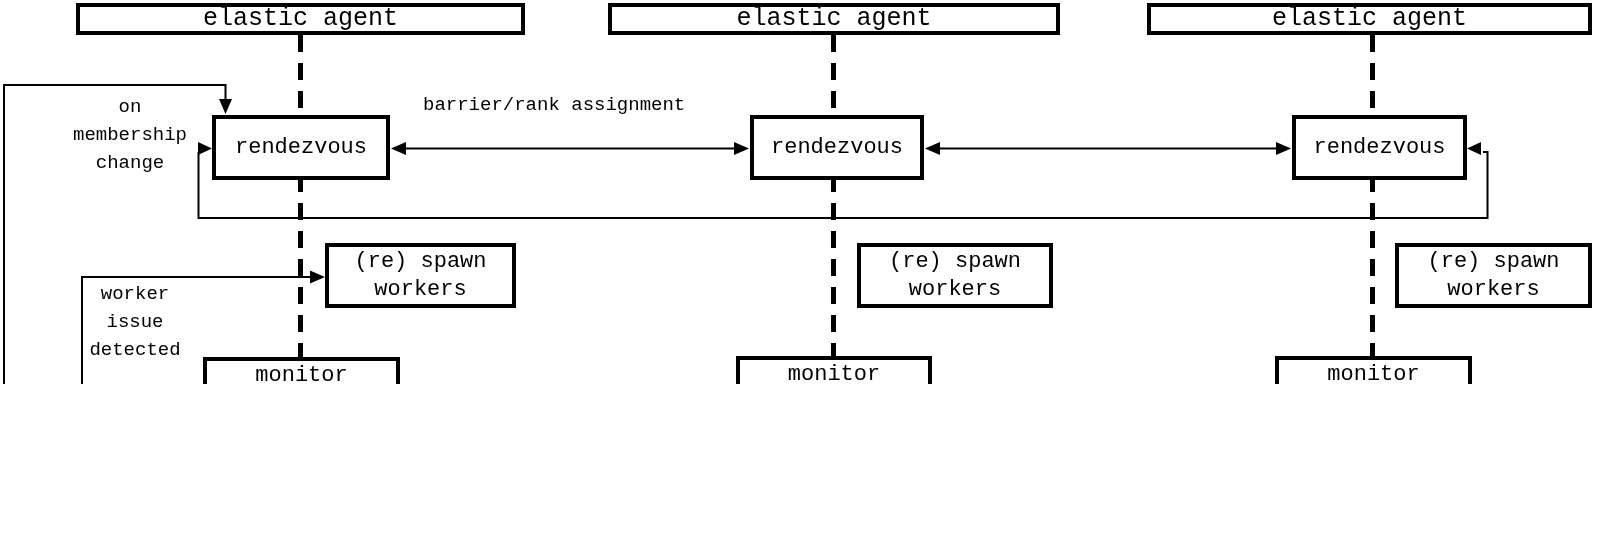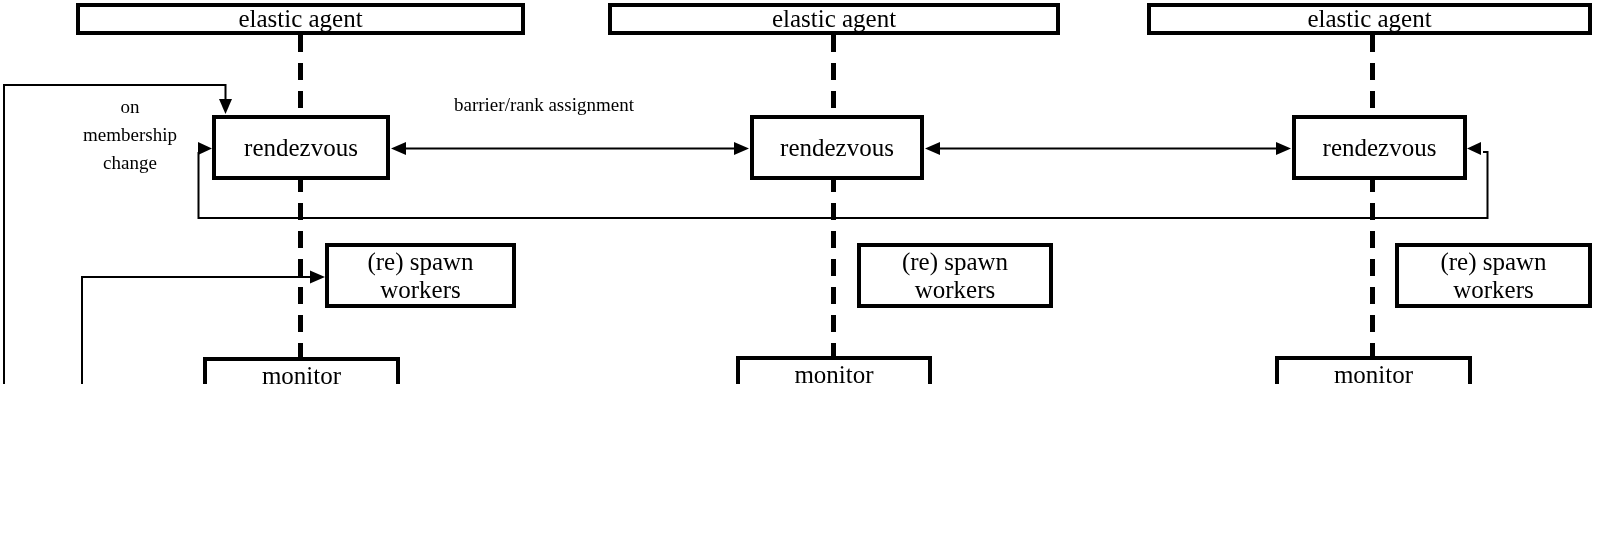--- a/index.html
+++ b/index.html
@@ -1,38 +1,38 @@
 <!DOCTYPE html>
 <html><head>
 <meta charset="utf-8">
 <style>
   html, body { margin: 0; padding: 0; background: #ffffff; }
   #canvas {
     position: relative;
     width: 1599px;
     height: 384px;
     background: #ffffff;
-    font-family: Liberation Serif, serif;
+    font-family: Liberation Mono, monospace;
     color: #000000;
     overflow: hidden;
   }
   #wires { position: absolute; left: 0; top: 0; width: 1599px; height: 545px; }
 
   .node {
     position: absolute;
     box-sizing: border-box;
     background: #ffffff;
     border: 4px solid #000000;
     display: flex;
     align-items: center;
     justify-content: center;
     text-align: center;
     white-space: pre-line;
     line-height: 28px;
-    font-size: 25px;
+    font-size: 22px;
   }
   .agent-bar { border-width: 4px; font-size: 25px; }
 
   .edge-label {
     position: absolute;
     font-size: 19px;
     line-height: 28px;
     text-align: center;
     white-space: pre-line;
   }
@@ -85,15 +85,18 @@
   <div class="node agent-bar" style="left:1147px; top:3px; width:445px; height:32px;">elastic agent</div>
   <div class="node" style="left:1292px; top:115px; width:175px; height:65px;">rendezvous</div>
   <div class="node" style="left:1395px; top:243px; width:197px; height:65px;">(re) spawn
 workers</div>
   <div class="node" style="left:1275px; top:356px; width:197px; height:65px;">monitor
 workers</div>
 
   <div class="edge-label" style="left:40px; top:93px; width:180px;">on
 membership
 change</div>
-  <div class="edge-label left-align" style="left:454px; top:91px;">barrier/rank assignment</div>
+  <div class="edge-label left-align" style="left:423px; top:91px;">barrier/rank assignment</div>
+  <div class="edge-label" style="left:60px; top:280px; width:150px;">worker
+issue
+detected</div>
 
 </div>
 
 </body></html>

